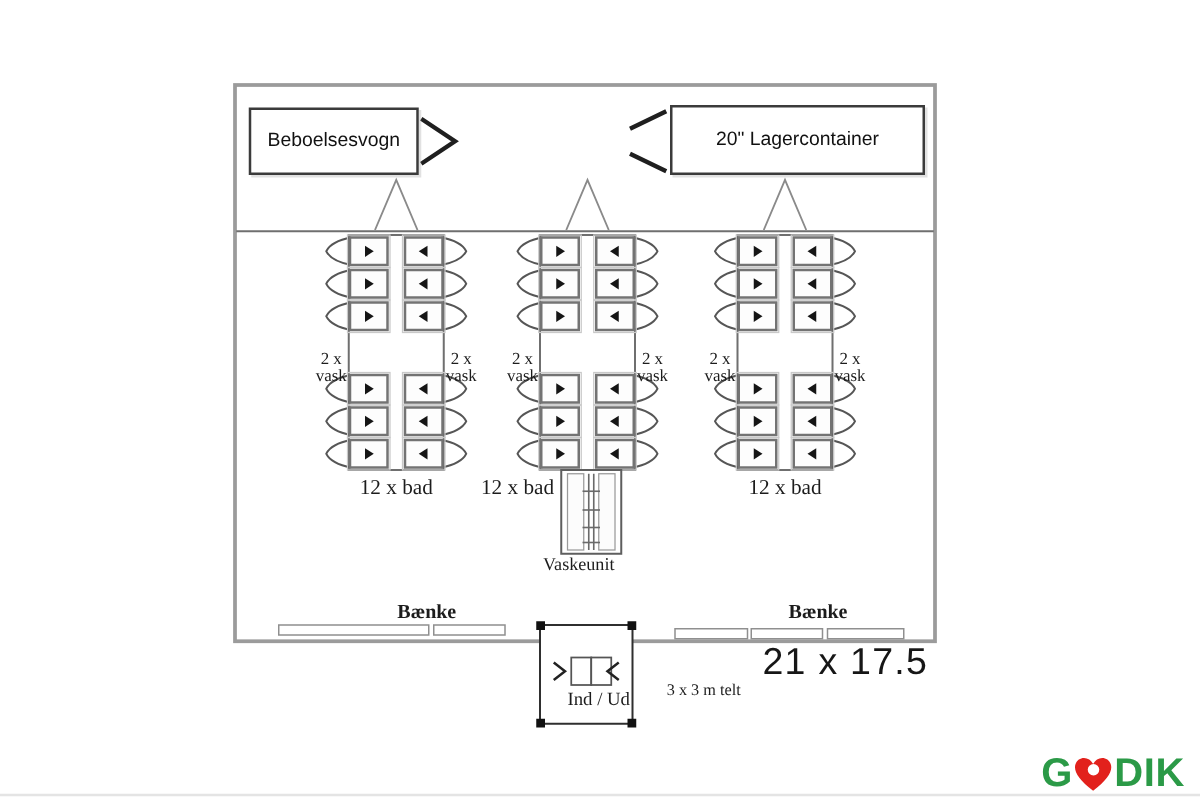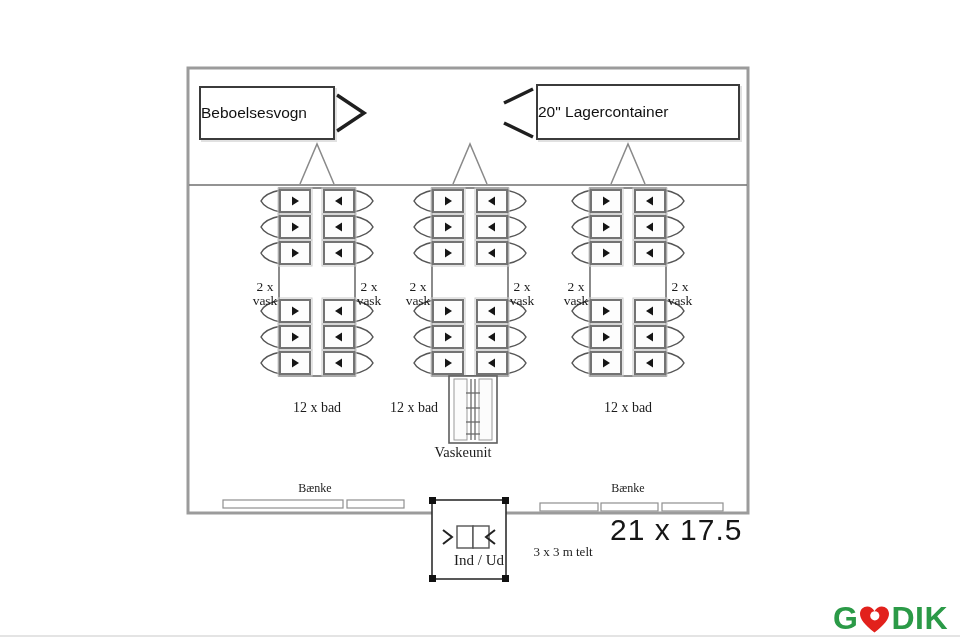--- a/index.html
+++ b/index.html
@@ -24,31 +24,31 @@
   .marker  { fill:#151515; }
   .unitline{ stroke:#6a6a6a; stroke-width:1.3; }
   .bench   { fill:#ffffff; stroke:#8f8f8f; stroke-width:1.2; }
   .dark-arrow { fill:none; stroke:#1f1f1f; stroke-width:3.5; }
   .door-chev  { fill:none; stroke:#222222; stroke-width:2; }
 
   
   .overlay { position:absolute; inset:0; z-index:2; }
   .unit-box {
     position:absolute; border:2px solid #3b3b3b; background:#fff;
-    display:flex; align-items:center; 
+    display:flex; align-items:center; justify-content:center;
     font-size:15.5px; color:#111; box-shadow:2px 2px 0 rgba(170,170,170,.35);
   }
   .slabel {
     position:absolute; font-family:"Liberation Serif", serif;
     color:#1c1c1c; text-align:center;
   }
   .vask { white-space:pre-line; font-size:13.5px; line-height:14px; width:46px; top:280px; }
-  .bad  { font-size:14px; width:84px; top:400px; }
+  .bad  { font-size:17px; width:84px; top:380px; }
   .washunit-label { left:423px; top:444px; width:80px; font-size:14.5px; }
-  .bench-label { top:481px; width:100px; font-size:12px; font-weight:400; }
+  .bench-label { top:481px; width:100px; font-size:16px; font-weight:700;text-align:right; }
   .indud { left:434px; top:552px; width:90px; font-size:15px; }
   .telt  { left:522px; top:544px; width:82px; font-size:13px; }
   .dims  {
     position:absolute; left:610px; top:513px; width:140px; 
     font-family:"Liberation Sans", sans-serif; font-size:30px; color:#161616;
     letter-spacing:1px;
   }
   .footer-note {
     position:absolute; left:18px; top:604px; z-index:2;
     font-size:11px; font-weight:700; color:#202020;

